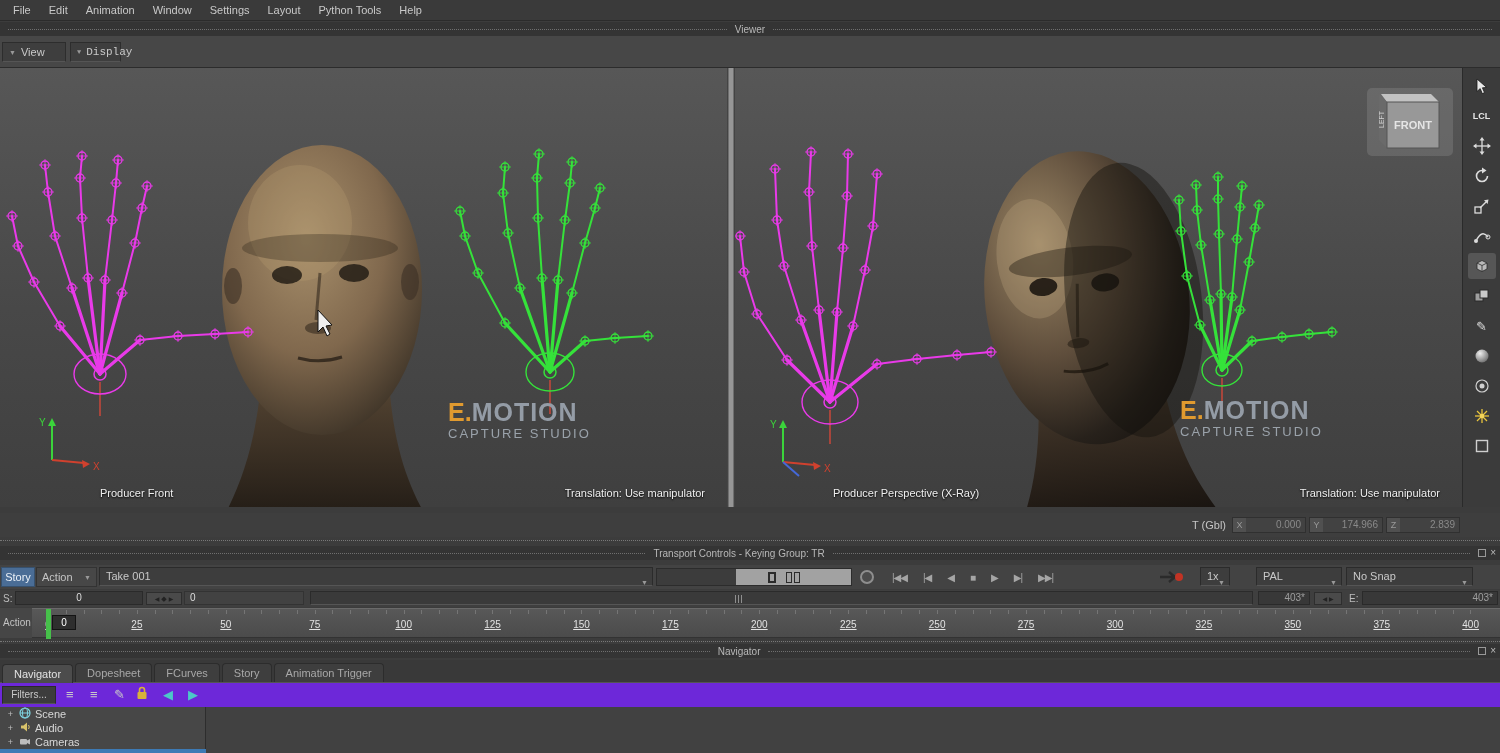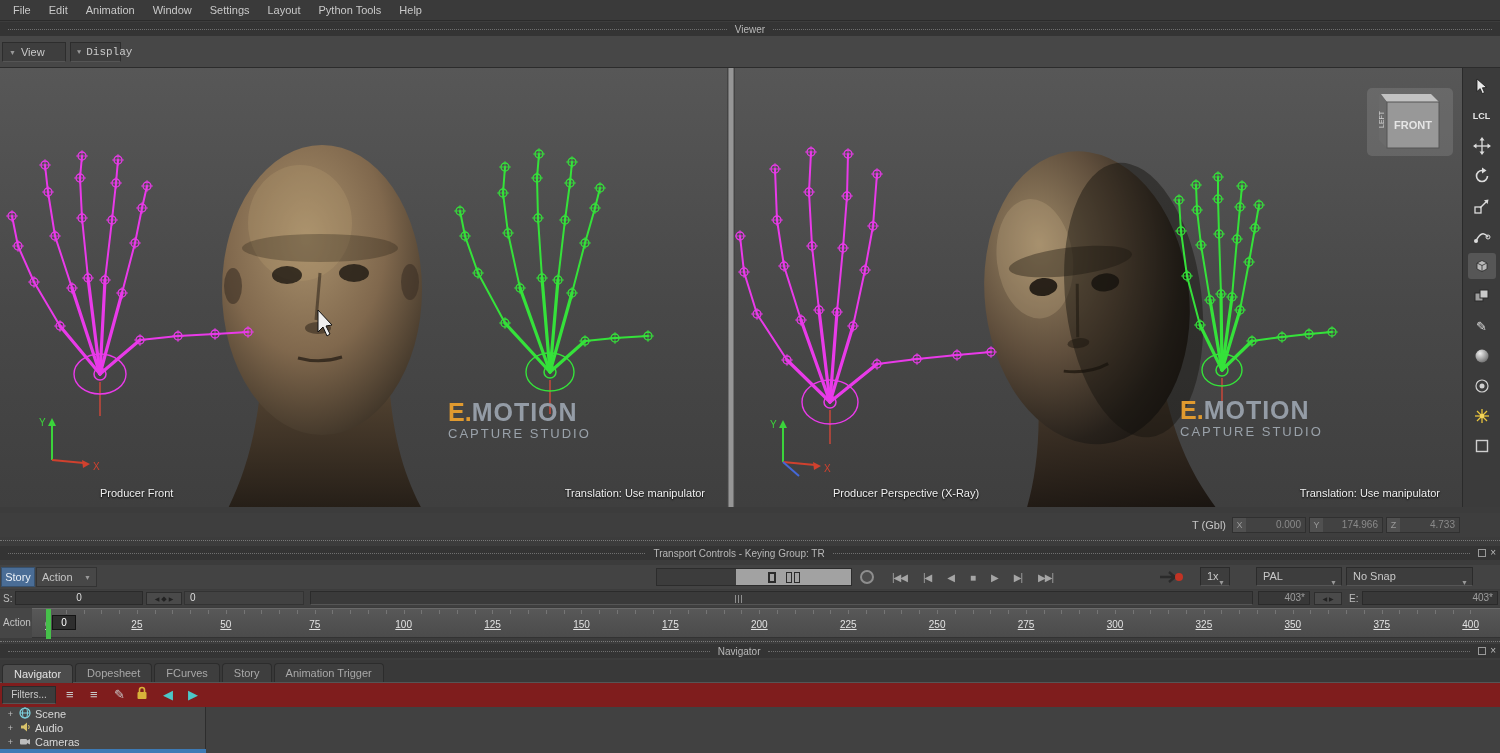--- a/index.html
+++ b/index.html
@@ -113,21 +113,21 @@
   .playhead { position:absolute; left:14px; top:0; width:5px; height:30px; }
   .frame-box { position:absolute; left:20px; top:6px; width:24px; height:15px; background:#2e2e2e;
                border:1px solid #141414; color:#fff; font-size:10px; text-align:center; line-height:13px; }
 
   
   .nav-tabs { position:absolute; top:660px; left:0; right:0; height:23px; background:#393939;
               border-bottom:1px solid #555; display:flex; align-items:flex-end; padding-left:2px; }
   .tab { padding:3px 11px; font-size:11px; color:#a8a8a8; background:#3e3e3e; border:1px solid #2c2c2c;
          border-bottom:none; border-radius:4px 4px 0 0; margin-right:2px; }
   .tab.active { background:#4c4c4c; color:#e2e2e2; position:relative; top:1px; }
-  .filters-row { position:absolute; top:683px; left:0; right:0; height:24px; background:#7f1d1d; }
+  .filters-row { position:absolute; top:683px; left:0; right:0; height:24px; background:#6d28d9; }
   .filters-btn { position:absolute; left:2px; top:3px; width:54px; height:18px; background:#3c3c3c;
                  border:1px solid #2a2a2a; border-bottom-color:#555; font-size:10px; color:#c9c9c9;
                  text-align:center; line-height:16px; }
   .f-icon { position:absolute; top:4px; font-size:13px; color:#c9c9c9; }
   .nav-body { position:absolute; top:707px; left:0; right:0; bottom:0; background:#414141; }
   .tree { position:absolute; left:0; top:0; bottom:0; width:206px; background:#474747; border-right:1px solid #2d2d2d; }
   .tree-row { display:flex; align-items:center; gap:4px; height:14px; padding-left:6px; font-size:11px; color:#d8d8d8; }
   .expander { width:9px; font-size:9px; color:#bdbdbd; text-align:center; }
   .tree-hscroll { position:absolute; left:0; bottom:0; width:206px; height:4px; background:#3d7ab5; }
 </style>
@@ -823,21 +823,21 @@
       <div class="axis-field">
         <span class="axis-label">X</span>
         <span class="axis-value">0.000</span>
       </div>
       <div class="axis-field">
         <span class="axis-label">Y</span>
         <span class="axis-value">174.966</span>
       </div>
       <div class="axis-field">
         <span class="axis-label">Z</span>
-        <span class="axis-value">4.733</span>
+        <span class="axis-value">2.839</span>
       </div>
     </div>
 </div>
 
 <div class="dotted-sep" style="top:540px;"></div>
 
 <div class="panel-title" style="top:546px;">
   <span class="title-line"></span>
   <span>Transport Controls - Keying Group: TR</span>
   <span class="title-line"></span>
@@ -845,20 +845,24 @@
       <span class="win-box"></span>
       <span class="win-x">×</span>
     </span>
 </div>
 
 <div class="t-row1">
   <div class="tab-story">Story</div>
   <div class="tab-action">
     <span>Action</span>
     <span class="caret2">▼</span>
+  </div>
+  <div class="dd" style="left:99px; top:2px; width:554px;">
+    <span>Take 001</span>
+    <span class="caret">▼</span>
   </div>
   <div class="mini-strip">
     <div class="mini-light">
       <span class="rect-icon"></span>
       <span class="rect-icon2">
           <i></i>
           <i></i>
         </span>
     </div>
   </div>

